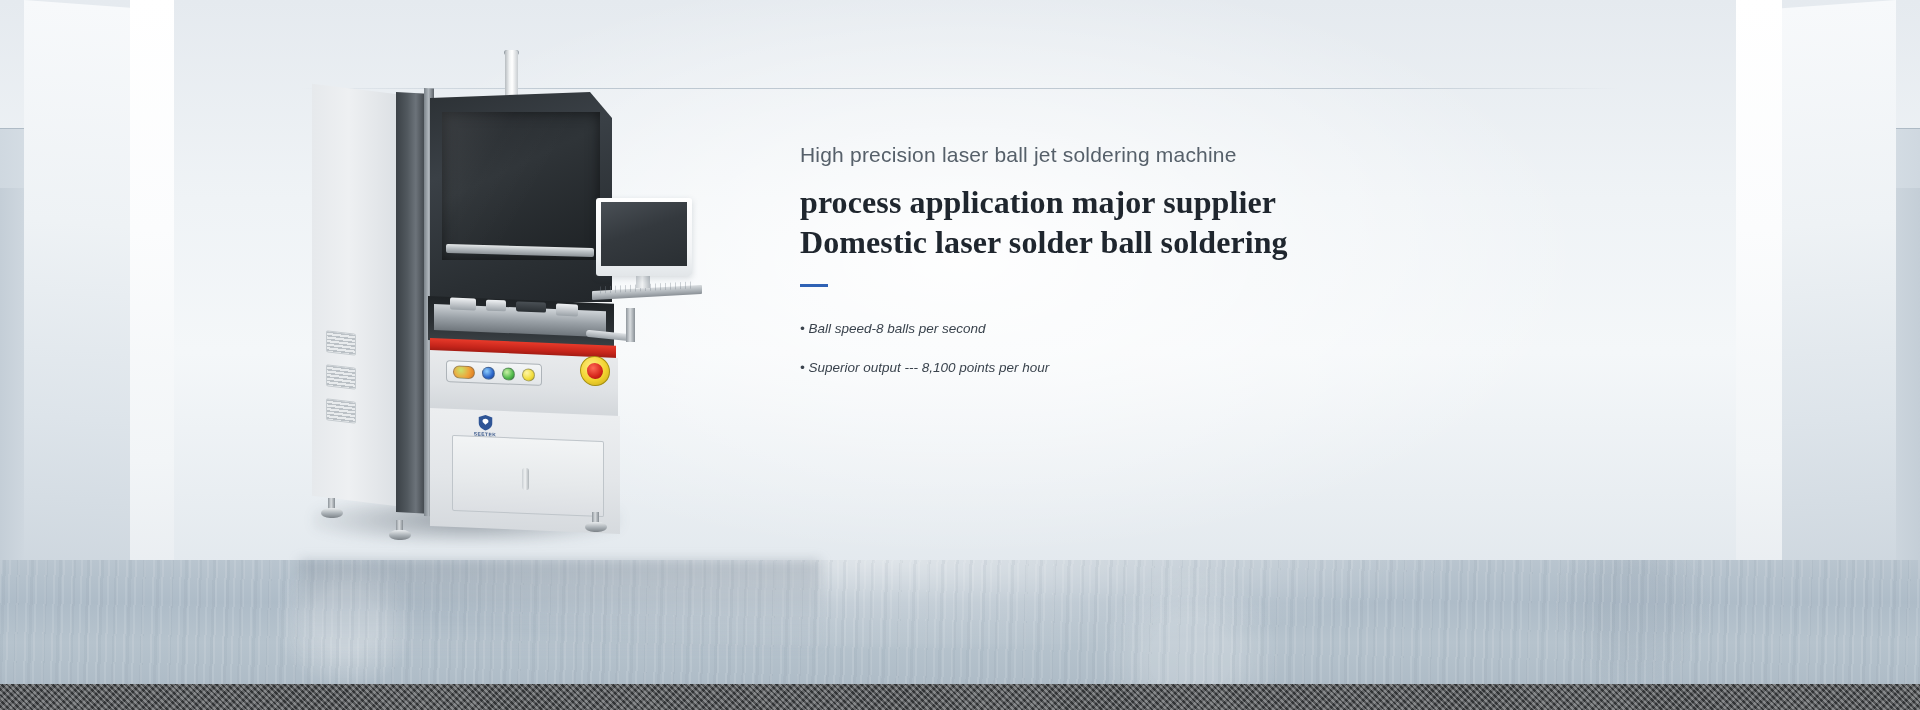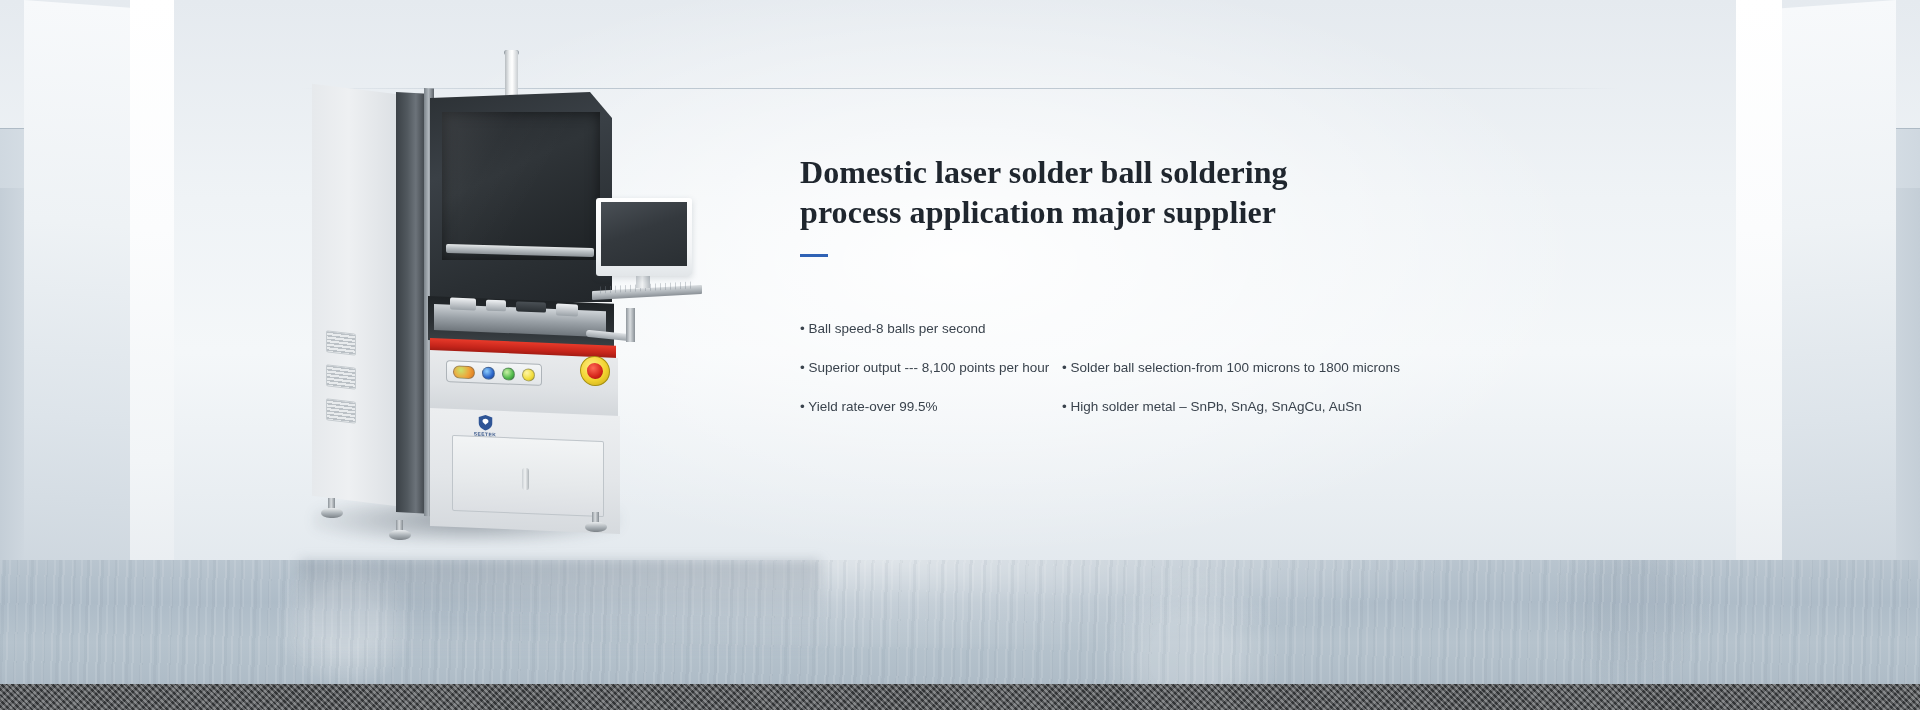--- a/index.html
+++ b/index.html
@@ -321,21 +321,21 @@
     letter-spacing:.1px;
   }
   .rule { margin-top:22px; width:28px; height:3px; background:#2f62b5; }
 
   .features { position:absolute; left:800px; top:320px; width:620px; }
   .feat-row { display:flex; margin-bottom:21px; }
   .feat-col-l { width:262px; }
   .feat-col-r { width:358px; }
   .feat-item {
     font-size:13.5px; color:#3a434d; line-height:18px;
-    font-family:"Liberation Sans", sans-serif; white-space:nowrap;
+    font-family:"Liberation Sans", sans-serif; white-space:nowrap;font-style:italic;
   }
 </style>
 </head>
 <body>
 
 <div class="banner">
 
   <div class="ceiling"></div>
   <div class="backwall"></div>
   <div class="backwall-top-edge"></div>
@@ -423,44 +423,34 @@
     <div class="mon-arm"></div>
     <div class="mon-post"></div>
     <div class="keyboard-tray"></div>
     <div class="keyboard"></div>
     <div class="monitor-neck"></div>
     <div class="monitor-outer"></div>
     <div class="monitor-screen"></div>
   </div>
 
   <div class="content">
+    <div class="eyebrow">High precision laser ball jet soldering machine</div>
     <div class="headline">
+      <div>process application major supplier</div>
       <div>Domestic laser solder ball soldering</div>
-      <div>process application major supplier</div>
     </div>
     <div class="rule"></div>
   </div>
 
   <div class="features">
     <div class="feat-row">
       <div class="feat-col-l">
         <div class="feat-item">• Ball speed-8 balls per second</div>
       </div>
     </div>
     <div class="feat-row">
       <div class="feat-col-l">
         <div class="feat-item">• Superior output --- 8,100 points per hour</div>
       </div>
-      <div class="feat-col-r">
-        <div class="feat-item">• Solder ball selection-from 100 microns to 1800 microns</div>
-      </div>
     </div>
-    <div class="feat-row">
-      <div class="feat-col-l">
-        <div class="feat-item">• Yield rate-over 99.5%</div>
-      </div>
-      <div class="feat-col-r">
-        <div class="feat-item">• High solder metal – SnPb, SnAg, SnAgCu, AuSn</div>
-      </div>
-    </div>
   </div>
 
 </div>
 
 </body></html>

